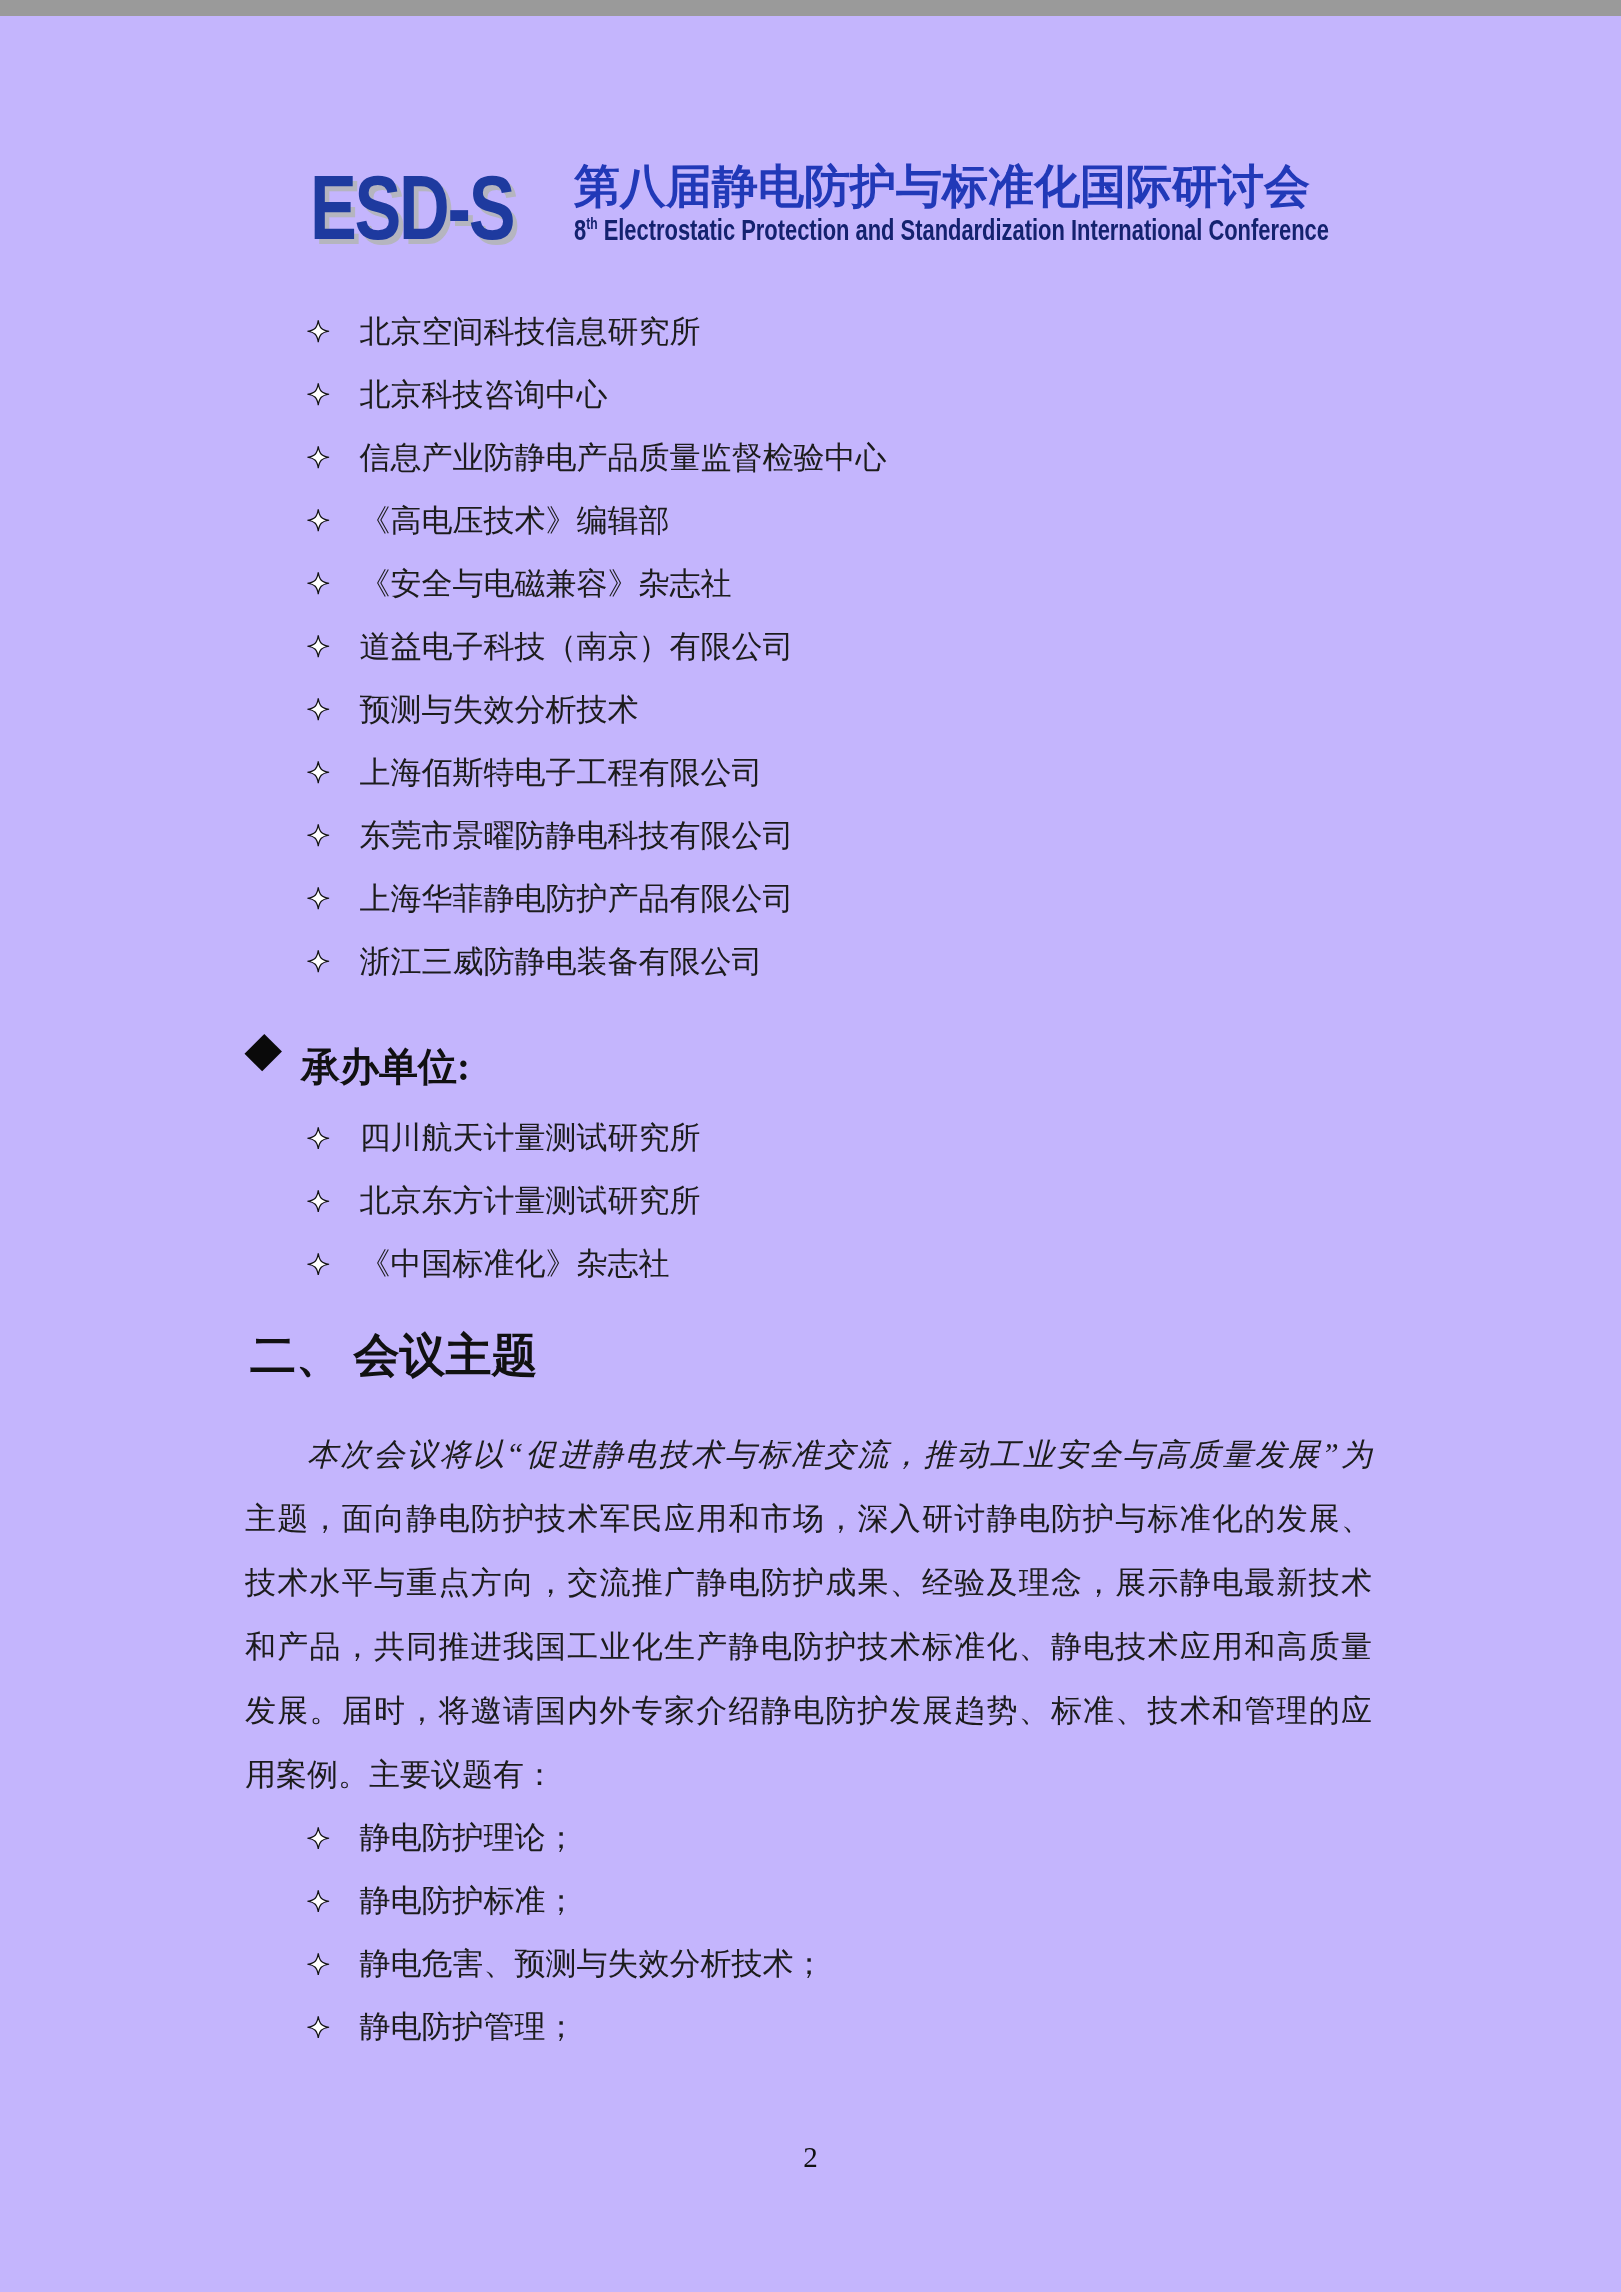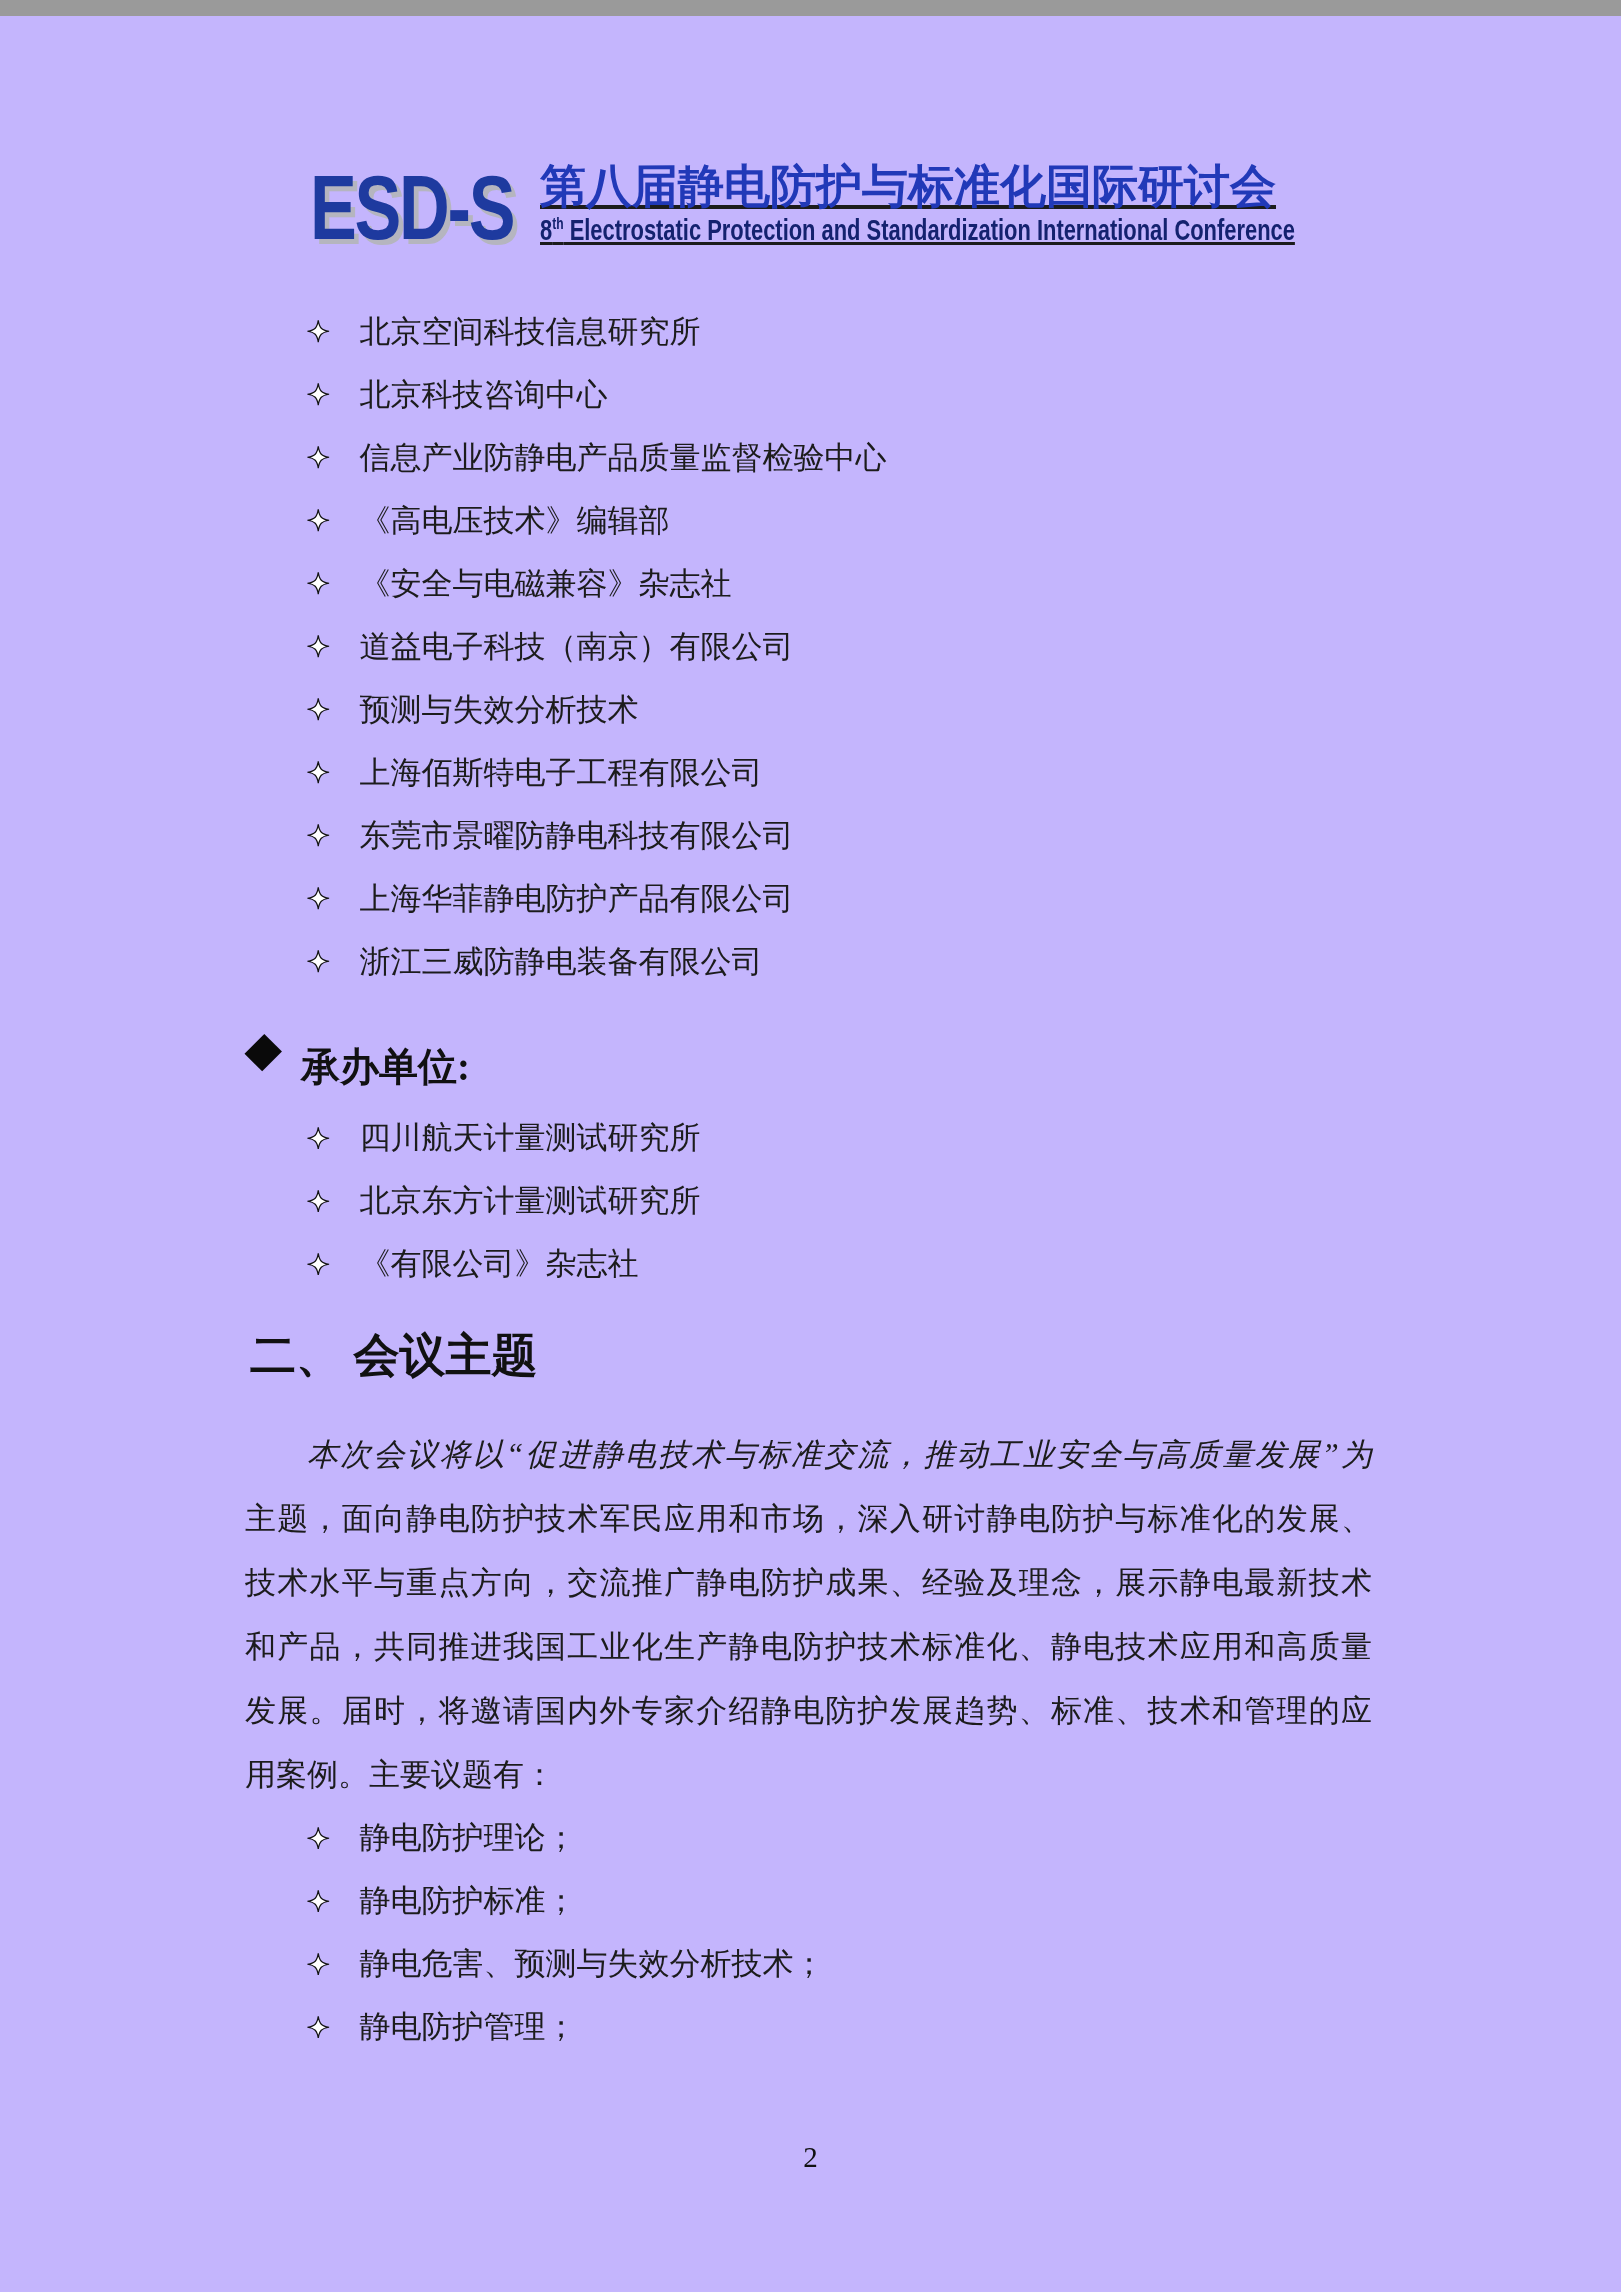--- a/index.html
+++ b/index.html
@@ -17,21 +17,21 @@
   .logo{
     position:absolute;left:310px;top:147px;
     font-family:"Liberation Sans","DejaVu Sans",sans-serif;
     font-weight:800;font-size:90px;line-height:1;
     letter-spacing:-2.9px;
     color:#1e3a9f;
     text-shadow:5.9px 4.9px 0 #b5b5bf;
     transform:scaleX(0.78);transform-origin:left top;
     white-space:nowrap;
   }
-  .titles{position:absolute;left:540px;top:143px;text-decoration:underline;}
+  .titles{position:absolute;left:574px;top:143px;}
   .title-zh{
     font-family:"Liberation Sans","DejaVu Sans",sans-serif;
     font-weight:700;font-size:46px;line-height:1.2;
     color:#2139b8;white-space:nowrap;
   }
   .title-en{
     margin-top:1px;
     font-family:"Liberation Sans","DejaVu Sans",sans-serif;
     font-weight:700;font-size:30px;line-height:1;
     color:#14226f;white-space:nowrap;
@@ -226,21 +226,21 @@
           </span>
           <span class="item-text">北京东方计量测试研究所</span>
         </li>
 
         <li class="star-item">
           <span class="star-bullet">
             <svg viewBox="0 0 100 100" aria-hidden="true">
               <path d="M50 2 C55 35 65 45 98 50 C65 55 55 65 50 98 C45 65 35 55 2 50 C35 45 45 35 50 2 Z" fill="#ffffff" stroke="#121212" stroke-width="5.5"></path>
             </svg>
           </span>
-          <span class="item-text">《有限公司》杂志社</span>
+          <span class="item-text">《中国标准化》杂志社</span>
         </li>
       </ul>
 
     <h2 class="section-heading">二、 会议主题</h2>
 
     <div class="paragraph">
 
         <div class="para-line">本次会议将以“促进静电技术与标准交流，推动工业安全与高质量发展”为</div>
 
         <div class="para-line">主题，面向静电防护技术军民应用和市场，深入研讨静电防护与标准化的发展、</div>

